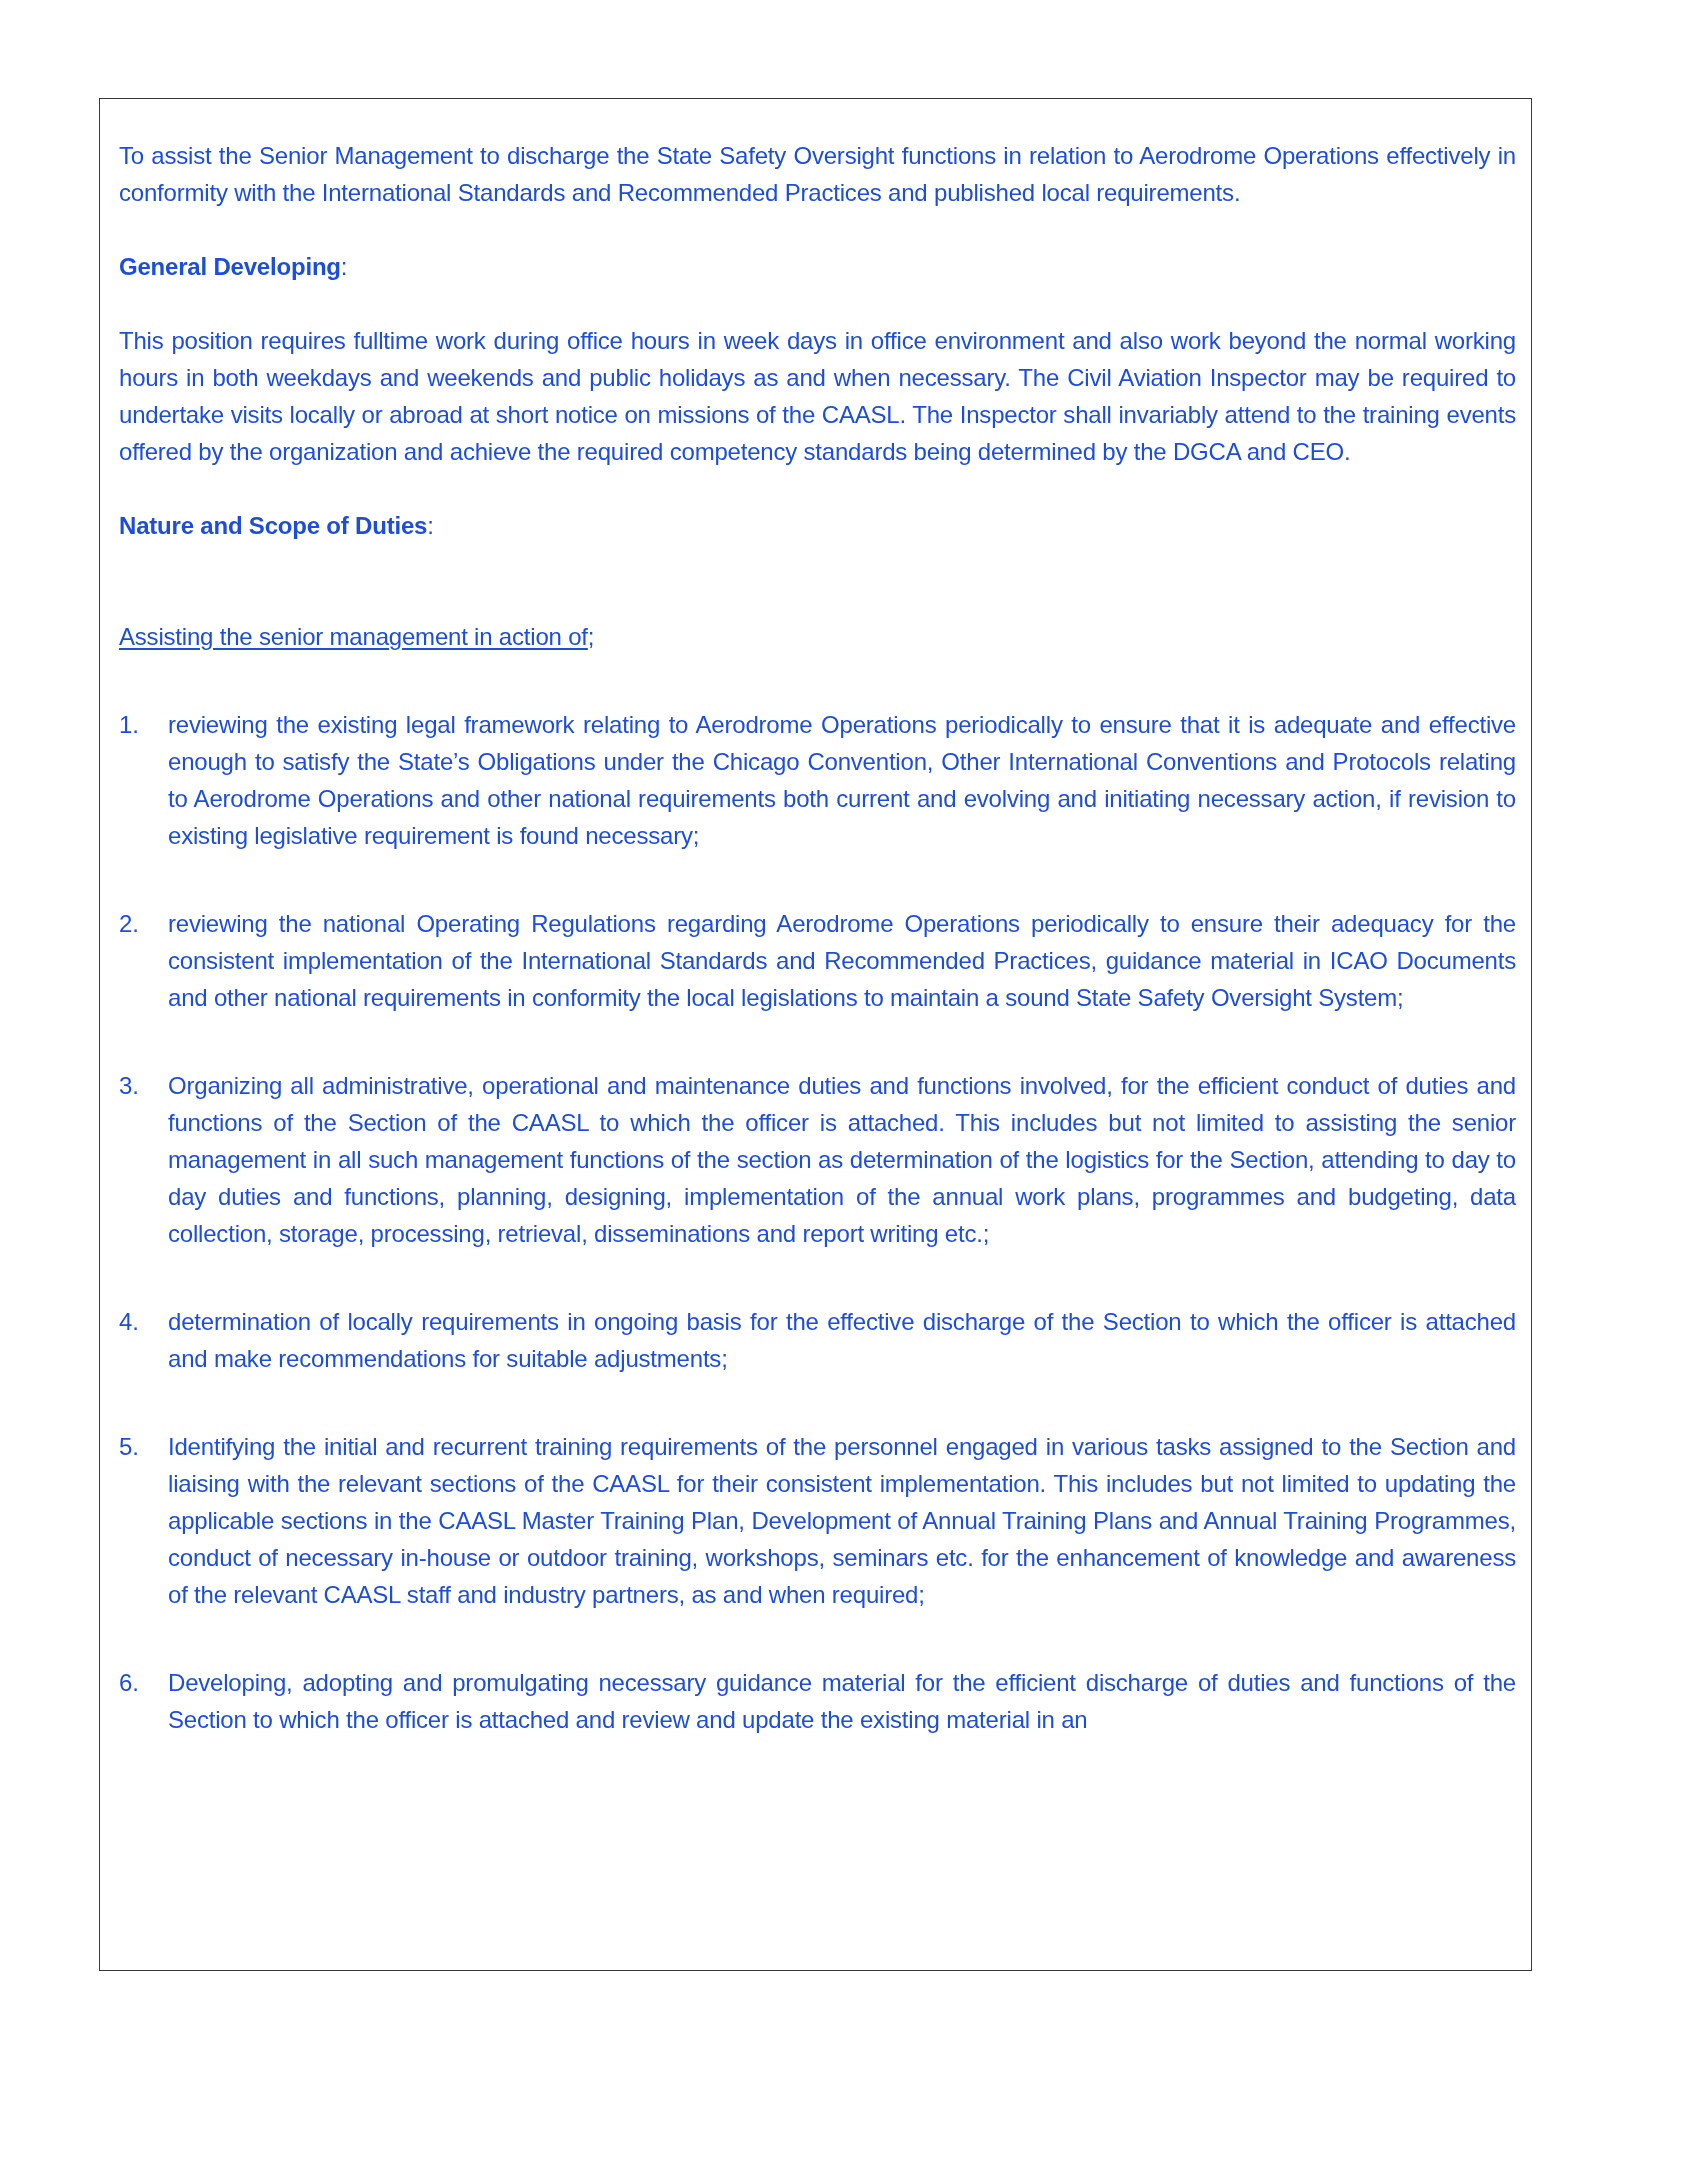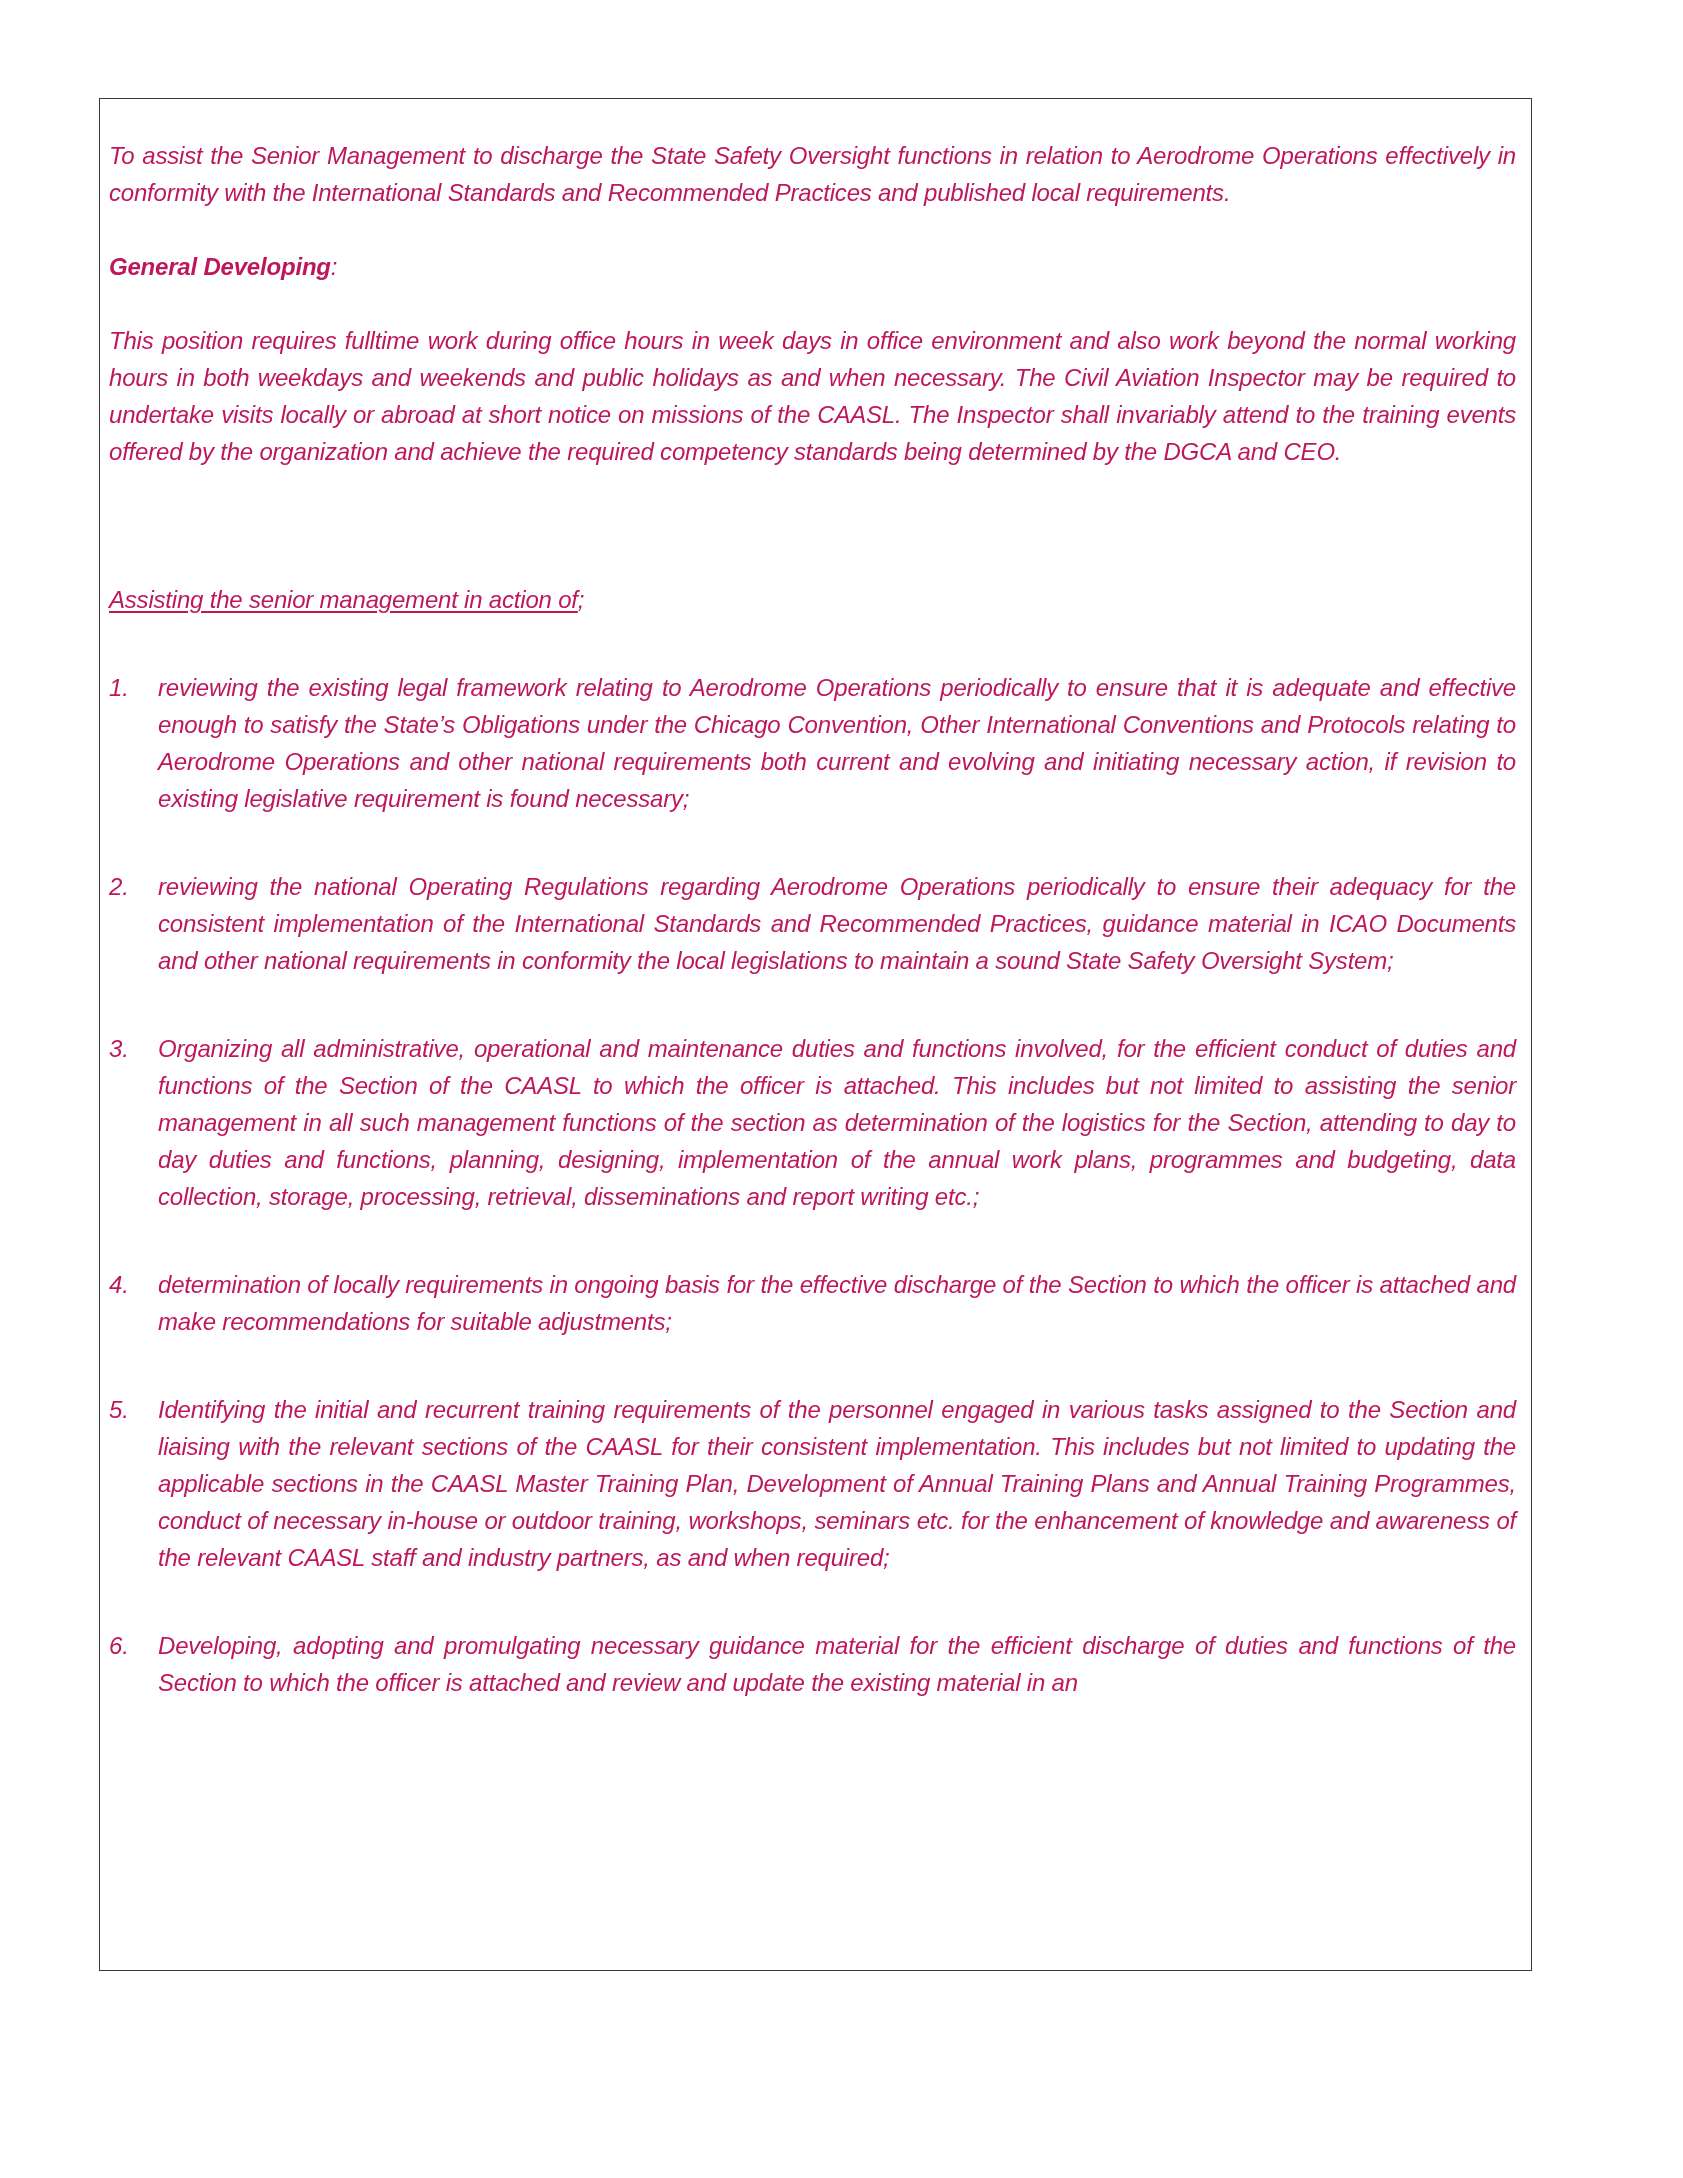--- a/index.html
+++ b/index.html
@@ -2,23 +2,23 @@
 <html><head>
 <meta charset="utf-8">
 <style>
   html, body { margin: 0; padding: 0; background: #ffffff; }
   body { width: 1683px; height: 2178px; position: relative; overflow: hidden; }
   .page-box {
     position: absolute; left: 99px; top: 98px; width: 1433px; height: 1873px;
     border: 1.5px solid #3a3a3a; box-sizing: border-box; overflow: hidden;
   }
   .content {
-    position: absolute; left: 9px; right: 15px; top: 38px;
+    position: absolute; left: 19px; right: 15px; top: 38px;
     font-family: "Liberation Sans", sans-serif; font-size: 24px; line-height: 37px;
-    color: #be185d; text-align: justify; letter-spacing: -0.2px; font-style: italic;
+    color: #1d4ed8; text-align: justify; letter-spacing: -0.2px;
   }
   p { margin: 0; }
   .gap-s { height: 37px; }
   .gap-m { height: 51px; }
   .heading b { font-weight: bold; }
   .u { text-decoration: underline; text-underline-offset: 3px; }
   .item { position: relative; padding-left: 49px; }
   .item .num { position: absolute; left: 0; top: 0; }
 </style>
 </head>
@@ -29,20 +29,21 @@
 
     <p>To assist the Senior Management to discharge the State Safety  Oversight functions in relation to Aerodrome Operations effectively in conformity with the International Standards and Recommended Practices and published local requirements.</p>
     <div class="gap-s"></div>
 
     <p class="heading"><b>General Developing</b><span>:</span></p>
     <div class="gap-s"></div>
 
     <p>This position requires fulltime work during office hours in week days in office environment and also work beyond the normal working hours in both weekdays and weekends and public holidays as and when necessary. The Civil Aviation Inspector may be required to undertake visits locally or abroad at short notice on missions of the CAASL. The Inspector shall invariably attend to the training events offered by the organization and achieve the required competency standards being determined by the DGCA and CEO.</p>
     <div class="gap-s"></div>
 
+    <p class="heading"><b>Nature and Scope of Duties</b><span>:</span></p>
     <div class="gap-s"></div>
 
     <div class="gap-s"></div>
 
     <p><span class="u">Assisting the senior management in action of</span><span>;</span></p>
     <div class="gap-m"></div>
 
     <div class="item">
       <span class="num">1.</span>
       <p>reviewing the existing legal framework relating to Aerodrome Operations periodically to ensure that it is adequate and effective enough to satisfy the State’s Obligations under the Chicago Convention, Other International Conventions and Protocols relating to Aerodrome Operations and other national requirements both current and evolving and initiating necessary action, if revision to existing legislative requirement is found necessary;</p>

